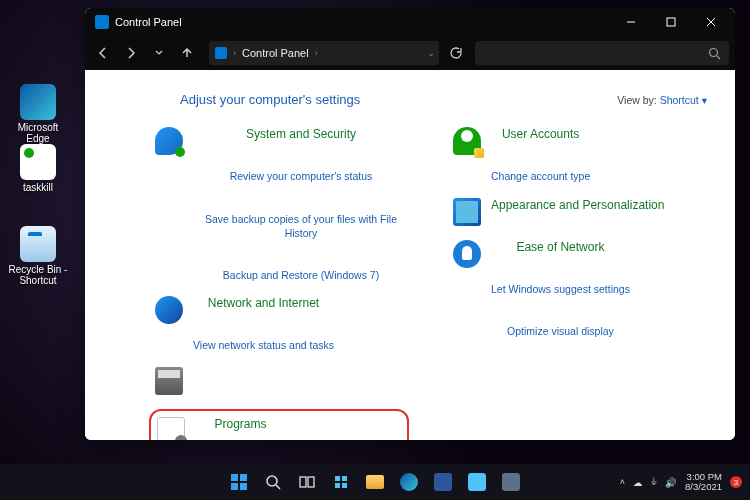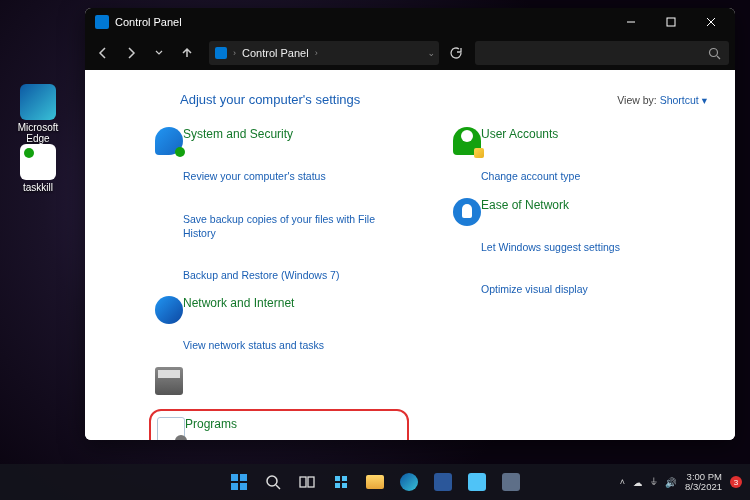--- a/index.html
+++ b/index.html
@@ -37,21 +37,21 @@
   .rfbtn{ width:24px;height:24px;display:flex;align-items:center;justify-content:center;cursor:pointer; }
   .search { flex:1; height:24px; background:#1f1f1f; border-radius:3px; display:flex; align-items:center; justify-content:flex-end; padding:0 8px; margin-left:4px; cursor:text;}
   .search svg { stroke:#999; }
   .content { position:absolute; top:62px; left:0; right:0; bottom:0; background:#fff; padding:22px 28px 12px 70px; }
   .hdr { display:flex; justify-content:space-between; align-items:center; margin-bottom:20px;margin-left:25px; }
   .hdr .ttl { color:#1a5fb4; font-size:13px; }
   .viewby { font-size:10.5px; color:#444; }
   .viewby .cat { color:#1a5fb4; cursor:pointer; }
   .cols { display:flex; gap:44px; }
   .col { flex:1; display:flex; flex-direction:column; gap:14px; }
-  .cat-item { display:flex; align-items:flex-start; cursor:pointer; }
+  .cat-item { display:flex; gap:10px; align-items:flex-start; cursor:pointer;text-align:center; }
   .cat-item.boxed { border:2px solid #e03030; border-radius:12px; padding:6px 8px 6px 6px; margin-left:-6px; }
   .cico { width:28px; height:28px; flex-shrink:0; border-radius:4px; display:flex;align-items:center;justify-content:center; }
   .ci-sec{background:linear-gradient(135deg,#2196f3,#1565c0);border-radius:50% 50% 50% 4px;position:relative;}
   .ci-sec::after{content:"";position:absolute;right:-2px;bottom:-2px;width:10px;height:10px;background:#13a10e;border-radius:50%;}
   .ci-net{background:linear-gradient(135deg,#2196f3,#0d47a1);border-radius:50%;}
   .ci-hw{background:linear-gradient(180deg,#888,#555);border-radius:3px;position:relative;}
   .ci-hw::before{content:"";position:absolute;top:3px;left:3px;right:3px;height:8px;background:#ddd;}
   .ci-prog{background:#fff;border:1px solid #b0c4d8;border-radius:3px;position:relative;}
   .ci-prog::after{content:"";position:absolute;right:-3px;bottom:-3px;width:12px;height:12px;background:#777;border-radius:50%;}
   .ci-usr{background:#13a10e;border-radius:50% 50% 4px 4px;position:relative;}
@@ -79,20 +79,24 @@
 
 <div class="desktop">
   <div class="desk-icon" style="top:84px;left:8px">
     <div class="dic edge-ic"></div>
     <div class="lbl">Microsoft Edge</div>
   </div>
   <div class="desk-icon" style="top:144px;left:8px">
     <div class="dic tk-ic"></div>
     <div class="lbl">taskkill</div>
   </div>
+  <div class="desk-icon" style="top:226px;left:8px">
+    <div class="dic rb-ic"></div>
+    <div class="lbl">Recycle Bin - Shortcut</div>
+  </div>
 </div>
 
 <div class="win">
   <div class="titlebar">
     <div class="tic"></div>
     <span>Control Panel</span>
     <div class="tbtns">
       <div class="tbtn">
           <svg width="10" height="10">
             <line x1="1" y1="5" x2="9" y2="5" stroke-width="1"></line>
@@ -194,20 +198,26 @@
           <div class="cat-item">
             <div class="cico ci-usr">
               <div class="ci-usr-s"></div>
             </div>
             <div class="ctxt">
               <div class="h">User Accounts</div>
               <span class="lnk">Change account type</span>
             </div>
           </div>
           <div class="cat-item">
+            <div class="cico ci-ap"></div>
+            <div class="ctxt">
+              <div class="h">Appearance and Personalization</div>
+            </div>
+          </div>
+          <div class="cat-item">
             <div class="cico ci-ea"></div>
             <div class="ctxt">
               <div class="h">Ease of Network</div>
               <span class="lnk">Let Windows suggest settings</span>
               <span class="lnk">Optimize visual display</span>
             </div>
           </div>
         </div>
     </div>
   </div>

